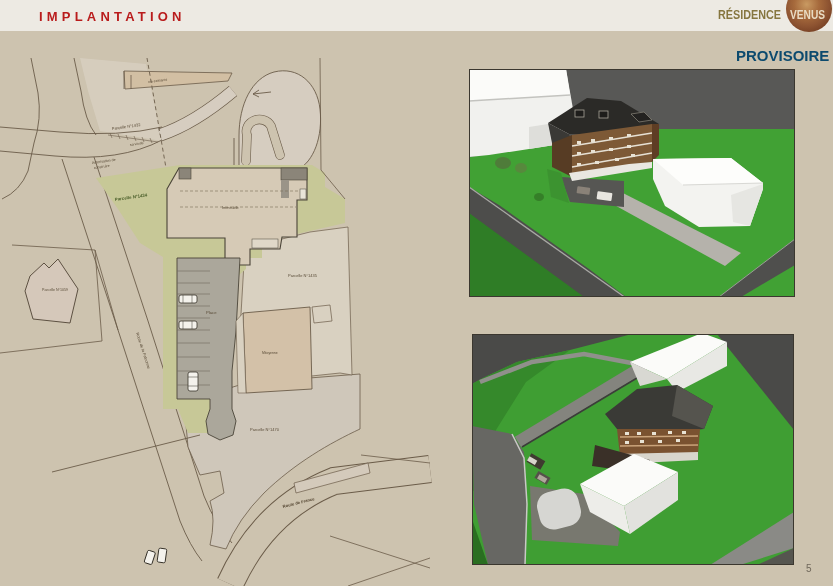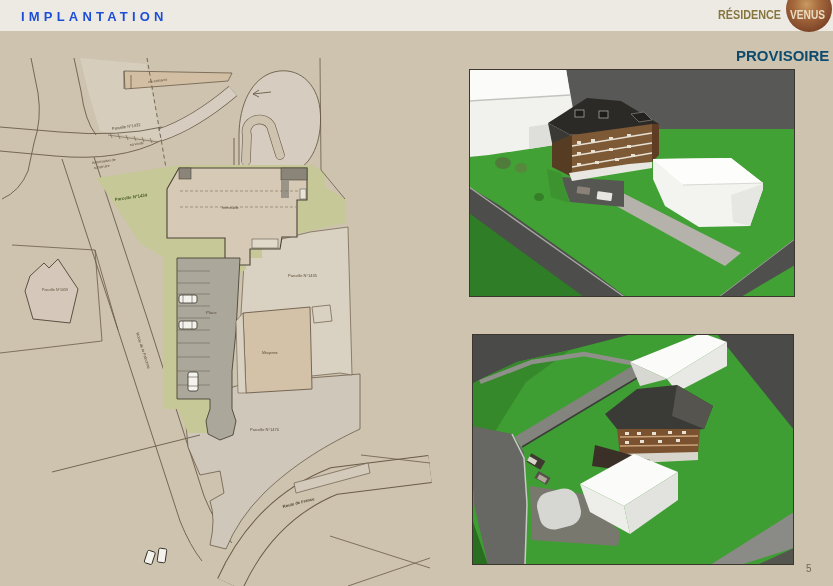--- a/index.html
+++ b/index.html
@@ -4,21 +4,21 @@
 <style>
   html,body{margin:0;padding:0;}
   body{width:833px;height:586px;background:#cdc3af;font-family:"Liberation Sans",sans-serif;overflow:hidden;position:relative;}
   .abs{position:absolute;}
 </style>
 </head>
 <body>
 
 <div class="abs" style="left:0;top:0;width:833px;height:31px;background:#edeae3;"></div>
 
-<div class="abs" style="left:21px;top:9px;font-size:13px;font-weight:700;letter-spacing:4.2px;color:#1d4ed8;">IMPLANTATION</div>
+<div class="abs" style="left:39px;top:9px;font-size:13px;font-weight:700;letter-spacing:4.2px;color:#b91c1c;">IMPLANTATION</div>
 
 <svg class="abs" style="left:690px;top:0;" width="143" height="34" viewBox="0 0 143 34">
   <defs>
     <radialGradient id="venus" cx="45%" cy="40%" r="60%">
       <stop offset="0%" stop-color="#c99a62"></stop>
       <stop offset="45%" stop-color="#a66a3c"></stop>
       <stop offset="80%" stop-color="#8d5331"></stop>
       <stop offset="100%" stop-color="#7c4527"></stop>
     </radialGradient>
   </defs>

